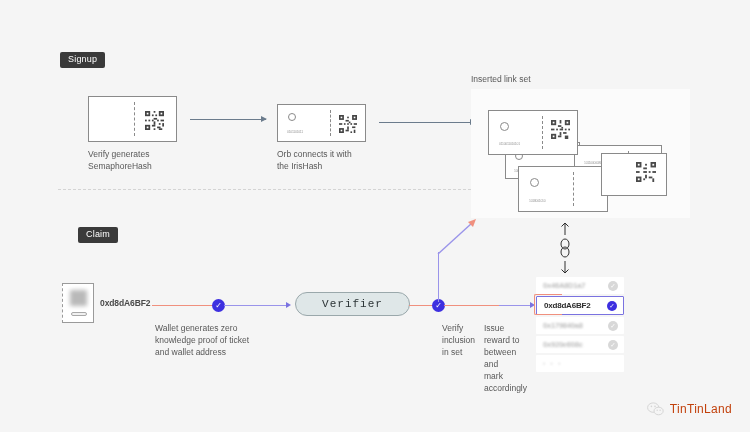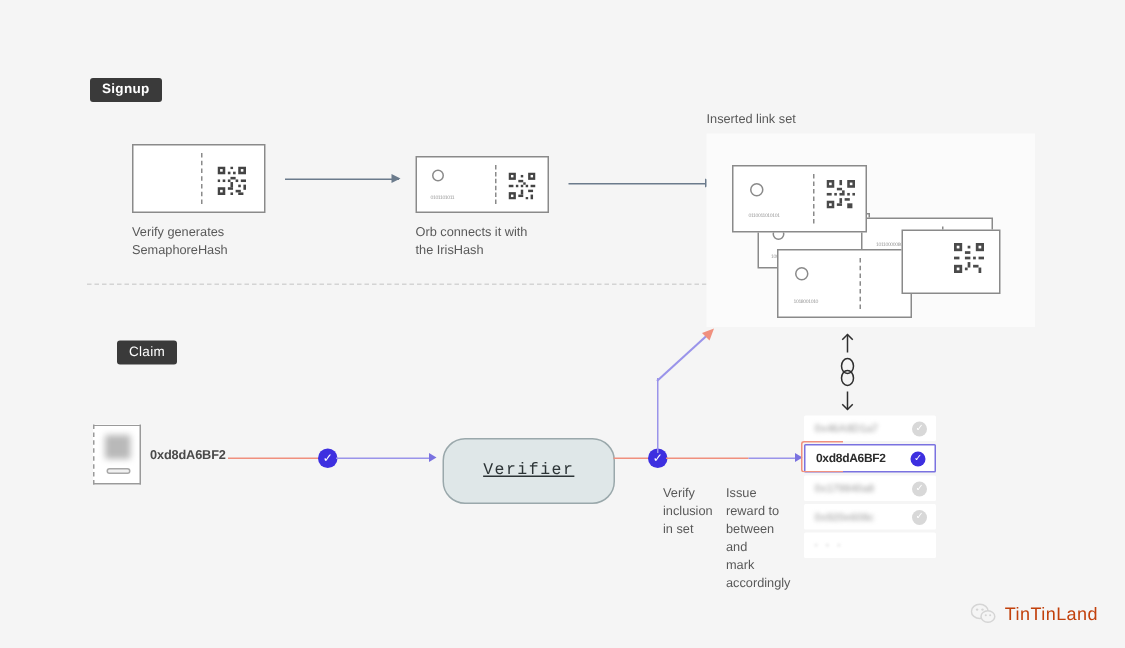--- a/index.html
+++ b/index.html
@@ -19,21 +19,21 @@
   .section-badge {
     position: absolute;
     background: #3a3a3a;
     color: #ffffff;
     font-size: 9px;
     letter-spacing: .2px;
     padding: 3px 8px 4px 8px;
     border-radius: 2px;
     line-height: 1;
   }
-  #badge-signup { left: 60px; top: 52px; font-weight: bold; }
+  #badge-signup { left: 60px; top: 52px; }
   #badge-claim  { left: 60px; top: 227px; margin-left: 18px; }
 
   
   #divider {
     position: absolute;
     left: 58px; top: 189px;
     width: 418px; height: 0;
     border-top: 1px dashed #d4d4d4;
   }
 
@@ -170,32 +170,31 @@
     background: #3d2fe0;
     color: #fff;
     font-size: 8px;
     line-height: 13px;
     text-align: center;
   }
 
   #verifier {
     position: absolute;
     left: 295px; top: 292px;
-    width: 115px; height: 44px;
+    width: 115px; height: 24px;
     background: #dfe7e8;
     border: 1px solid #9aa8ab;
     border-radius: 15px;
     font-family: "Liberation Mono", monospace;
     font-size: 11px;
     color: #2c3436;
     letter-spacing: 1px;
     display: flex;
     align-items: center;
     justify-content: center;
-    text-decoration: underline;
   }
 
   
   #diag-wrap { position: absolute; left: 430px; top: 218px; width: 60px; height: 80px; }
 
   
   #nolink-icons {
     position: absolute;
     left: 558px; top: 222px;
     width: 14px; height: 52px;
@@ -461,20 +460,23 @@
   </div>
 
   <div id="wallet-addr">0xd8dA6BF2</div>
 
   <div class="line-salmon" style="left:152px; top:305px; width:62px;"></div>
   <div class="check-dot" style="left:212px; top:299px;">✓</div>
 
   <div class="line-purple" style="left:224px; top:305px; width:62px;"></div>
   <div class="arrowhead-purple" style="left:286px; top:302px;"></div>
 
+  <div class="caption" style="left:155px; top:322px; width:160px;">Wallet generates zero
+knowledge proof of ticket
+and wallet address</div>
 
   <div id="verifier">
     <span>Verifier</span>
   </div>
 
   <div class="line-salmon" style="left:409px; top:305px; width:31px;"></div>
   <div class="check-dot" style="left:432px; top:299px;">✓</div>
 
   <div class="line-purple-v" style="left:438px; top:252px; height:50px;"></div>
 

